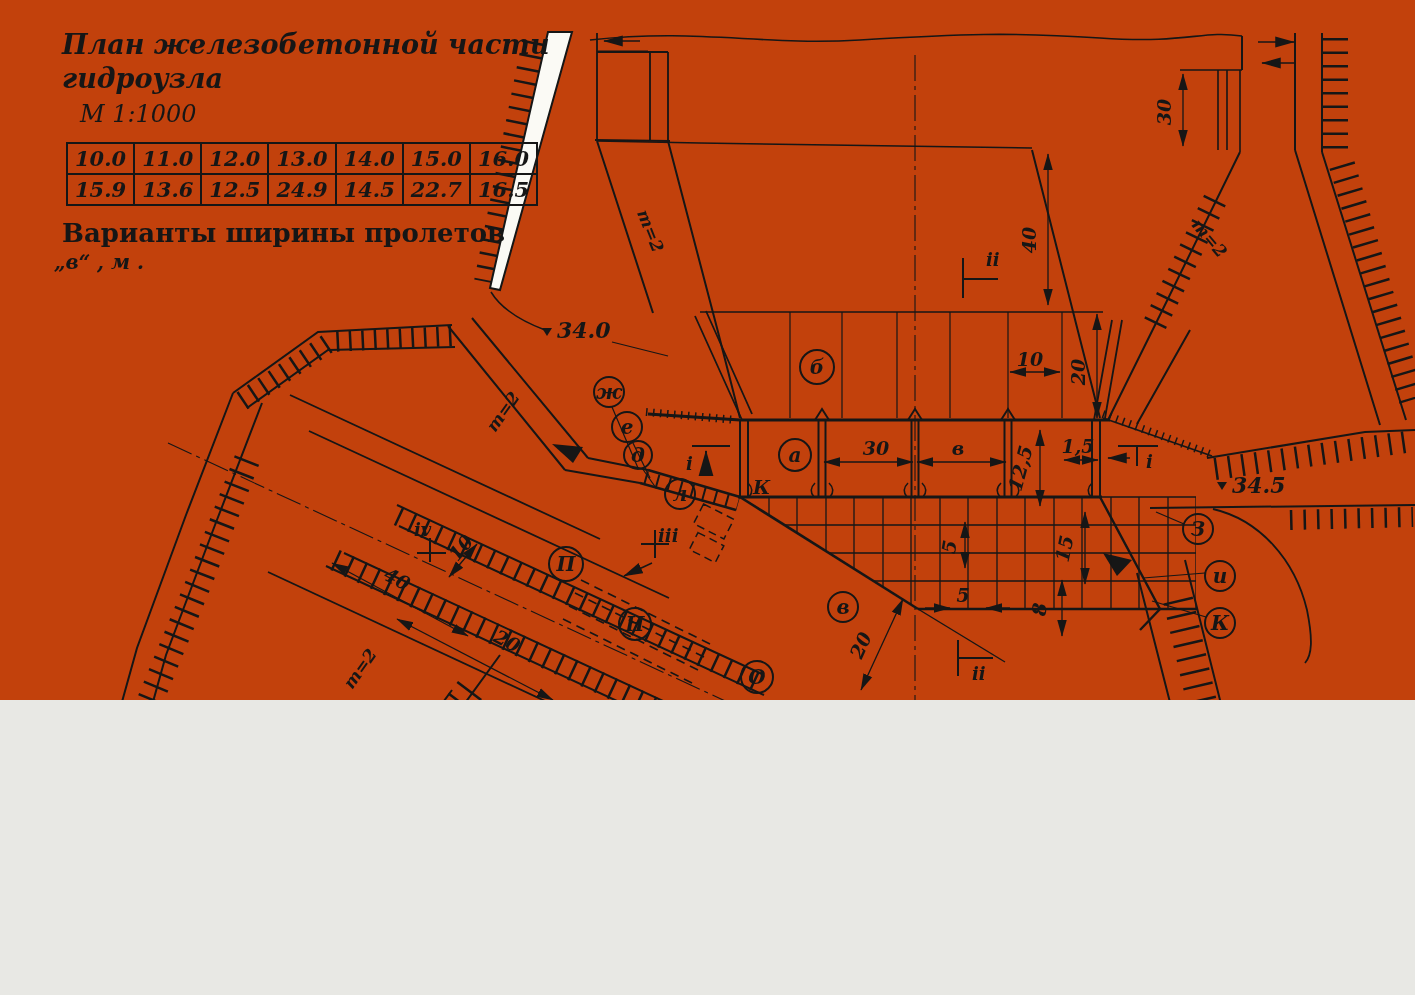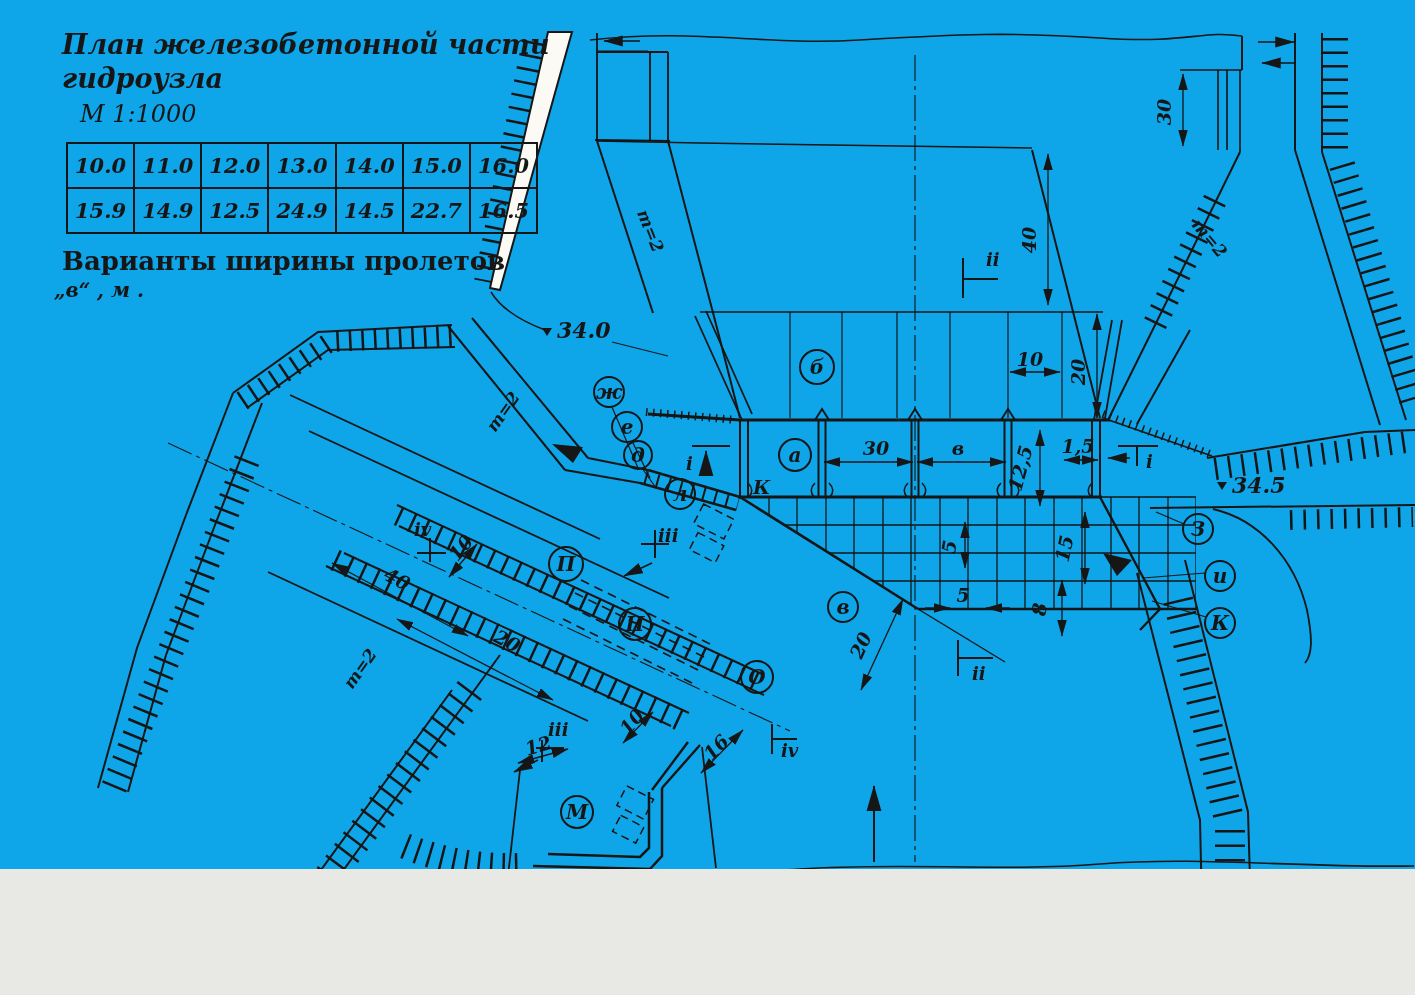--- a/index.html
+++ b/index.html
@@ -1,24 +1,24 @@
 <!DOCTYPE html>
 <html><head>
 <meta charset="utf-8">
 <style>
   html,body{margin:0;padding:0;background:#e8e8e4;}
-  #page{position:relative;width:1415px;height:869px;background:#0ea5e9;overflow:hidden;
+  #page{position:relative;width:1415px;height:700px;background:#c2410c;overflow:hidden;
         font-family:"DejaVu Serif", serif;color:#161616;}
   
   #title-block{position:absolute;left:62px;top:28px;width:420px;}
   .t-line{font-style:italic;font-weight:bold;font-size:27px;line-height:1.25;white-space:nowrap;}
   .t-scale{font-style:italic;font-weight:normal;font-size:24px;margin-top:4px;margin-left:18px;}
   table.spans{border-collapse:collapse;margin-top:14px;margin-left:4px;}
   table.spans td{border:2.2px solid #161616;font-style:italic;font-weight:bold;
-      font-size:21px;padding:9px 7px;text-align:center;min-width:40px;}
+      font-size:21px;padding:2px 7px;text-align:center;min-width:40px;}
   .t-caption{font-weight:bold;font-size:26px;margin-top:12px;white-space:nowrap;}
   .t-caption2{font-style:italic;font-weight:bold;font-size:20px;margin-top:2px;margin-left:-8px;}
   
   svg text{font-family:"DejaVu Serif", serif;font-style:italic;font-weight:bold;fill:#161616;}
   .dim{font-size:19px;}
   .circ{font-size:20px;text-anchor:middle;}
   .sect{font-size:18px;}
   .slope{font-size:17px;}
   .elev{font-size:22px;}
 </style>
@@ -38,21 +38,21 @@
         <td>10.0</td>
         <td>11.0</td>
         <td>12.0</td>
         <td>13.0</td>
         <td>14.0</td>
         <td>15.0</td>
         <td>16.0</td>
       </tr>
       <tr>
         <td>15.9</td>
-        <td>14.9</td>
+        <td>13.6</td>
         <td>12.5</td>
         <td>24.9</td>
         <td>14.5</td>
         <td>22.7</td>
         <td>16.5</td>
       </tr>
     </tbody>
       </table>
     <div class="t-caption">Варианты ширины пролетов</div>
     <div class="t-caption2">„в“ , м .</div>

